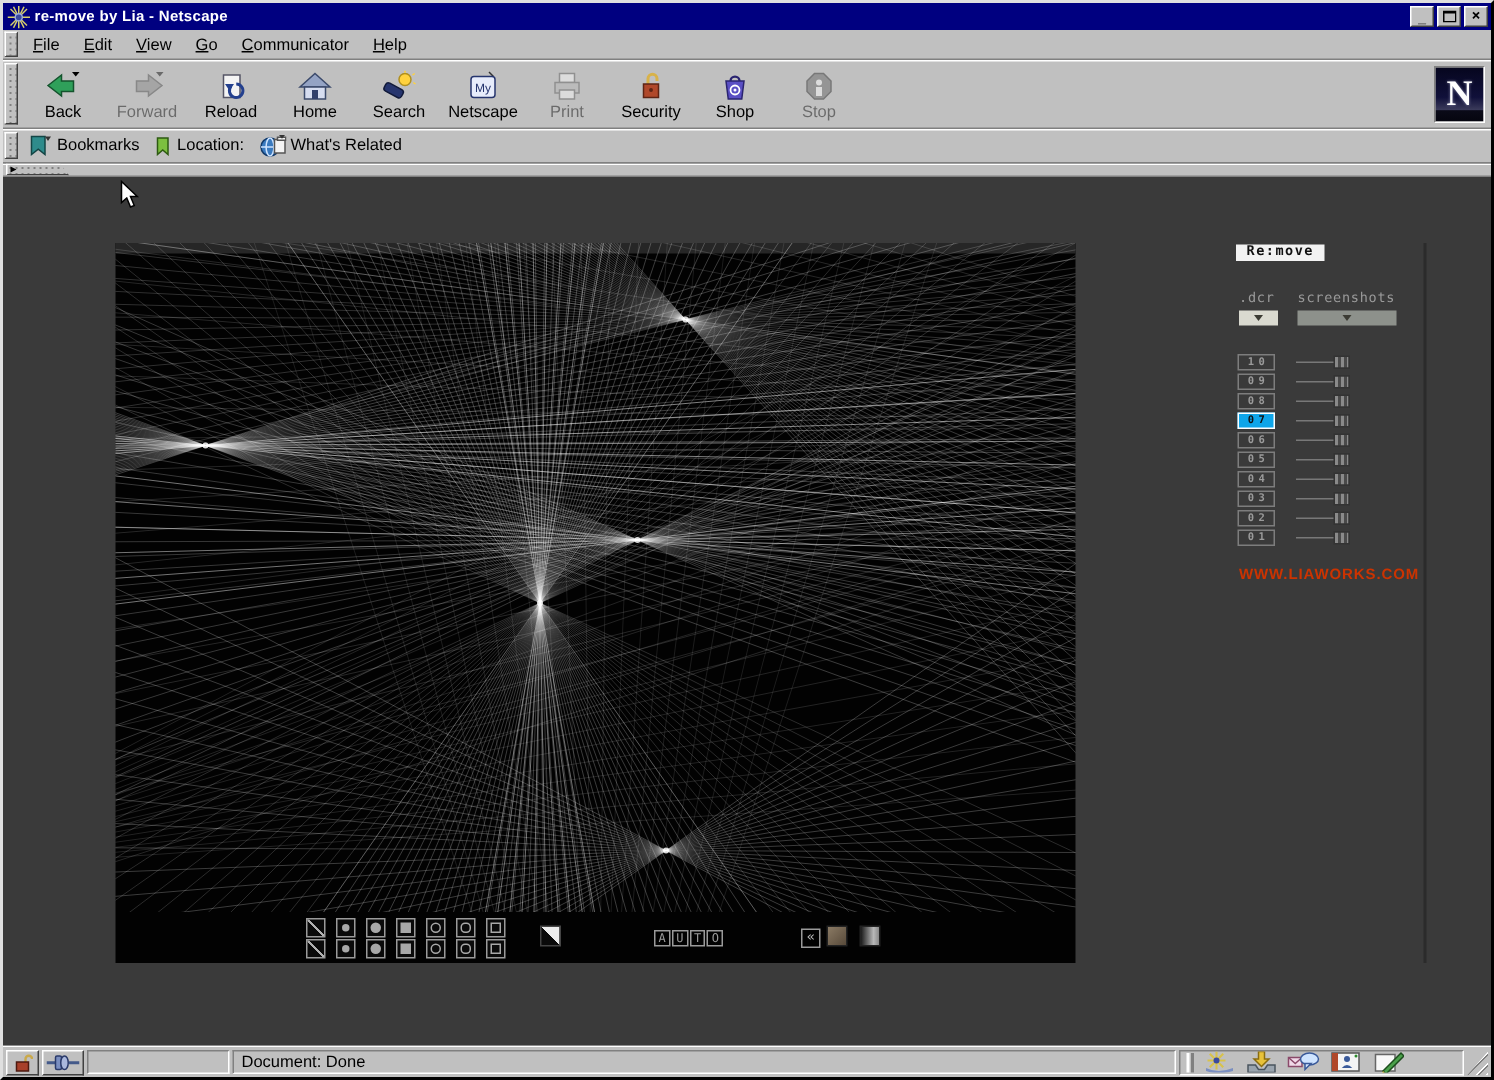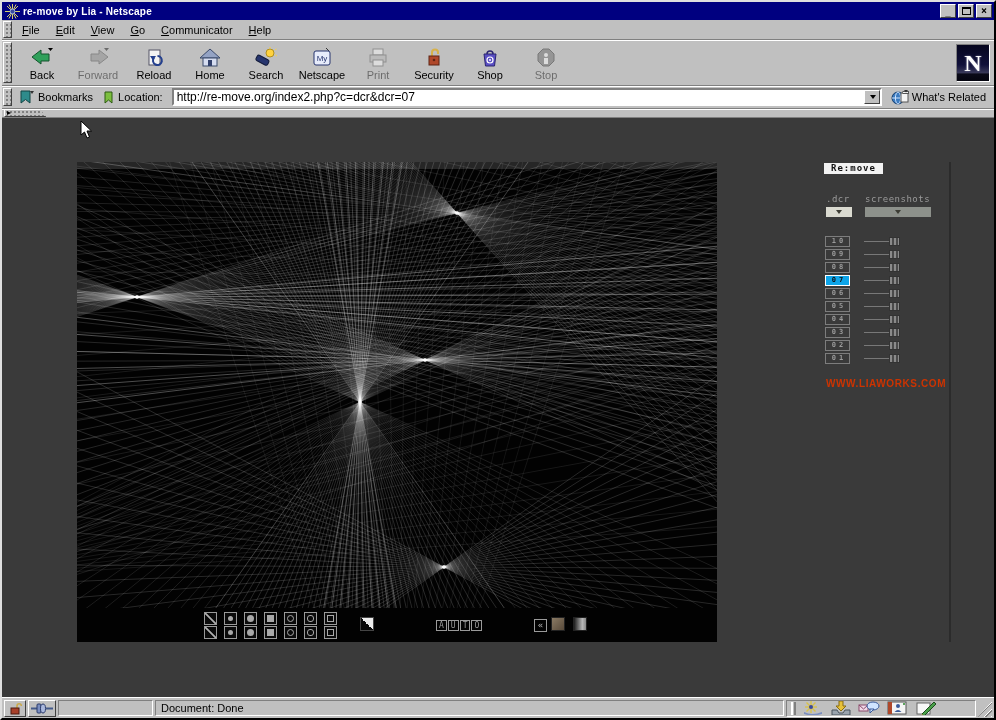--- a/index.html
+++ b/index.html
@@ -297,26 +297,20 @@
         <path d="M2 1 h9 v12 l-4.5 -3.5 L2 13 z" fill="#2e8b8b" stroke="#134545"></path>
         <polygon points="11,1 15,1 13,4" fill="#333"></polygon>
       </svg>
       <span>Bookmarks</span>
     </div>
     <div class="loc-btn">
       <svg width="12" height="13" viewBox="0 0 12 13">
         <path d="M2 1 h7 v11 l-3.5 -3 L2 12 z" fill="#7cbf3f" stroke="#2d5a12"></path>
       </svg>
       <span>Location:</span>
-    </div>
-    <div class="url-wrap">
-      <input class="url-input" type="text" value="http://re-move.org/index2.php?c=dcr&amp;dcr=07" style="">
-      <div class="url-drop">
-          <span class="caret"></span>
-        </div>
     </div>
     <div class="loc-btn">
       <svg width="18" height="15" viewBox="0 0 18 15">
         <circle cx="7" cy="8" r="6" fill="#3a7abf" stroke="#123a6b"></circle>
         <ellipse cx="7" cy="8" rx="2.6" ry="6" fill="none" stroke="#cfe4ff"></ellipse>
         <line x1="1" y1="8" x2="13" y2="8" stroke="#cfe4ff"></line>
         <rect x="10" y="3" width="7" height="9" fill="#f4f4f4" stroke="#555"></rect>
         <rect x="12" y="1.5" width="5.5" height="2" fill="#f4f4f4" stroke="#555"></rect>
         <polygon points="13,0 17,0 15,2.5" fill="#333"></polygon>
       </svg>

